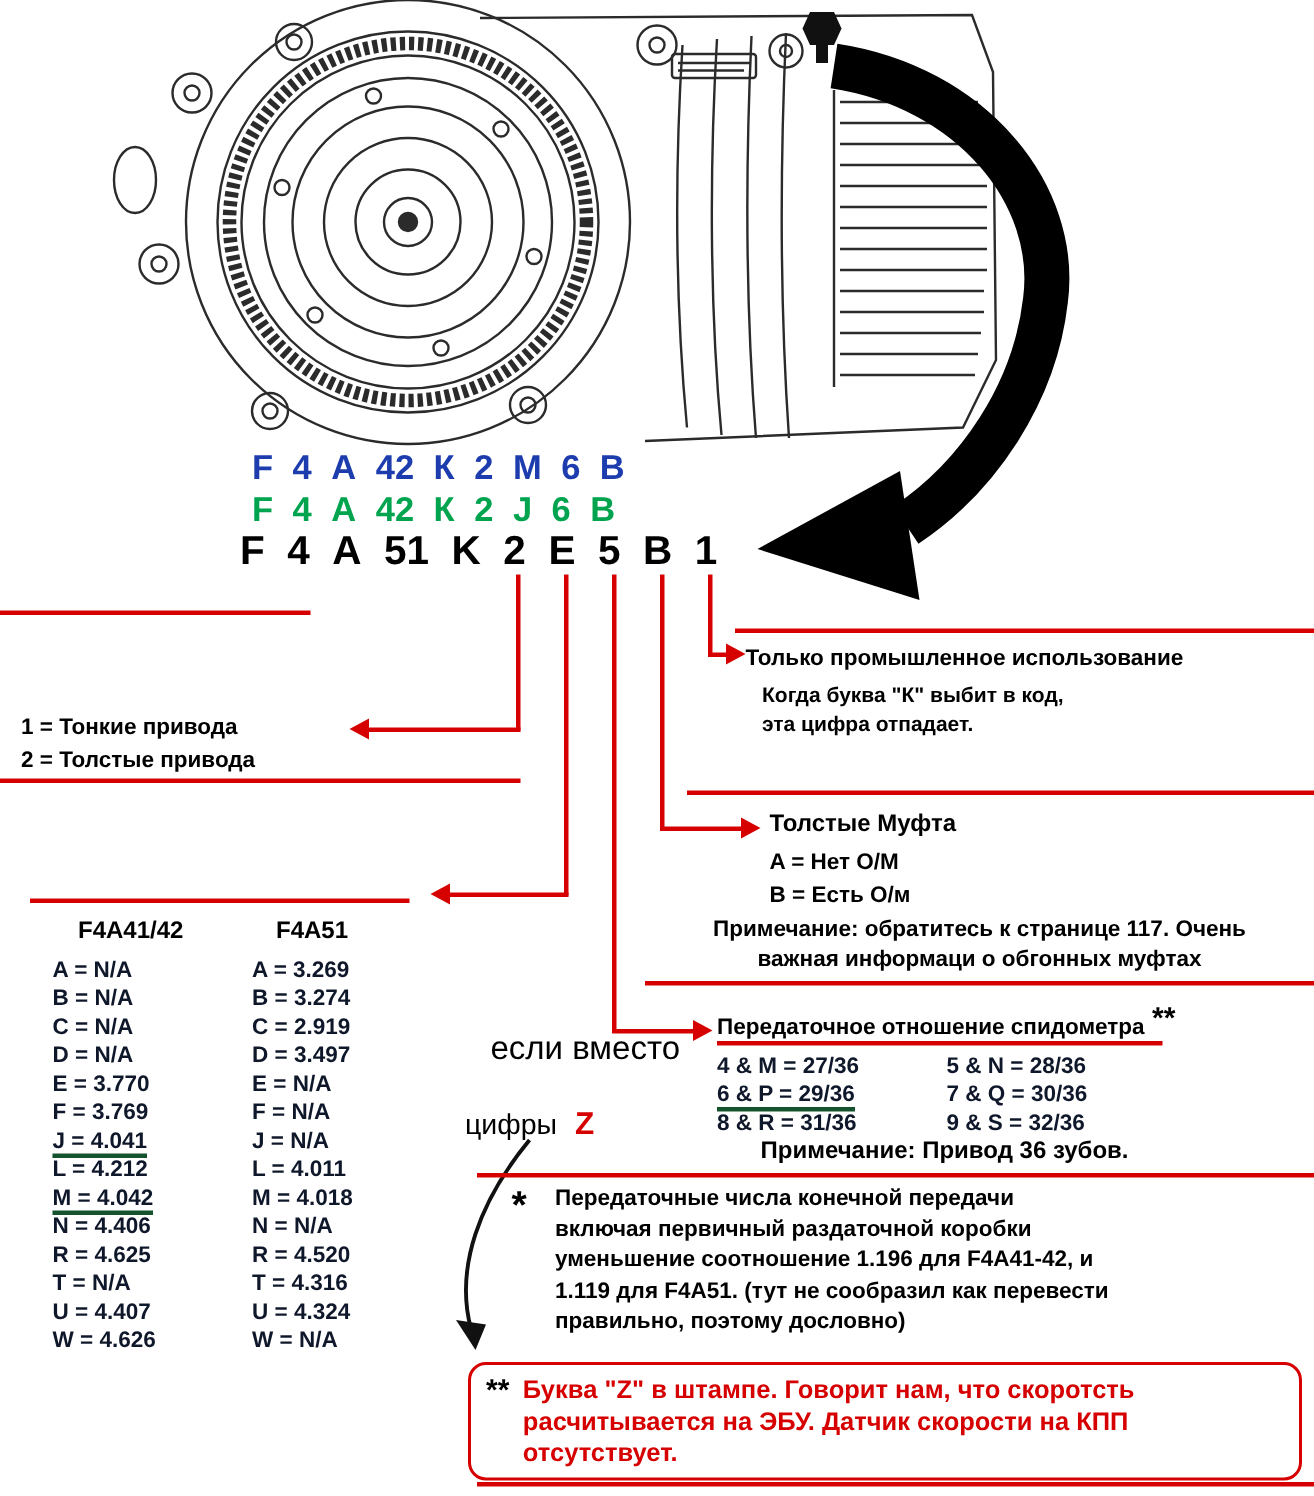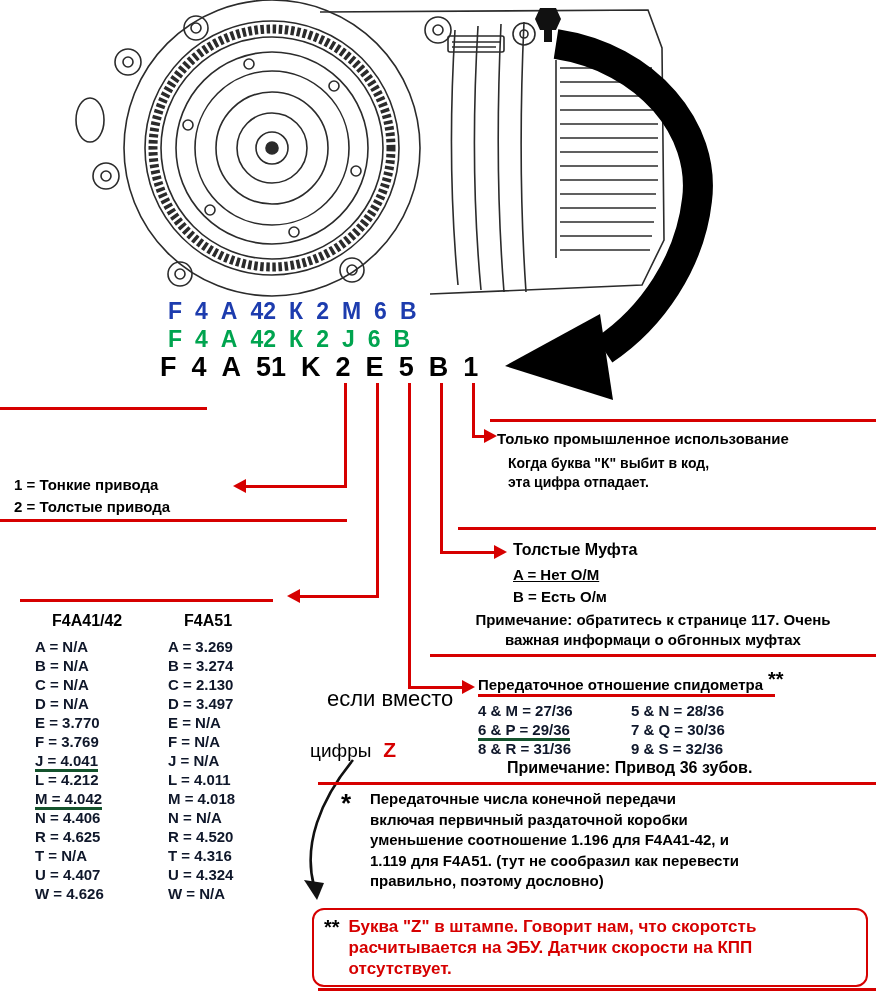--- a/index.html
+++ b/index.html
@@ -166,34 +166,34 @@
   <div class="rl" style="left:478px;top:694px;width:297px;height:3px;"></div>
 
   <div class="txt b pre" style="left:14px;top:474px;font-size:15px;line-height:22px;">1 = Тонкие привода
 2 = Толстые привода</div>
 
   <div class="txt b" style="left:497px;top:430px;font-size:15px;">Только промышленное использование</div>
   <div class="txt b pre" style="left:508px;top:454px;font-size:14px;line-height:19px;">Когда буква "К" выбит в код,
 эта цифра отпадает.</div>
 
   <div class="txt b" style="left:513px;top:541px;font-size:16px;">Толстые Муфта</div>
-  <div class="txt b" style="left:513px;top:566px;font-size:15px;text-decoration:underline;">A = Нет О/М</div>
+  <div class="txt b" style="left:513px;top:566px;font-size:15px;">A = Нет О/М</div>
   <div class="txt b" style="left:513px;top:588px;font-size:15px;">B = Есть О/м</div>
   <div class="txt b pre" style="left:438px;top:610px;width:430px;text-align:center;font-size:15px;line-height:20px;">Примечание: обратитесь к странице 117. Очень
 важная информаци о обгонных муфтах</div>
 
   <div class="txt b" style="left:52px;top:612px;font-size:16px;">F4A41/42</div>
   <div class="txt b" style="left:184px;top:612px;font-size:16px;">F4A51</div>
   <div class="grid2 ratio-grid">
     <div>A = N/A</div>
       <div>A = 3.269</div>
     <div>B = N/A</div>
       <div>B = 3.274</div>
     <div>C = N/A</div>
-      <div>C = 2.130</div>
+      <div>C = 2.919</div>
     <div>D = N/A</div>
       <div>D = 3.497</div>
     <div>E = 3.770</div>
       <div>E = N/A</div>
     <div>F = 3.769</div>
       <div>F = N/A</div>
     <div><span class="u-red">J = 4.041</span></div>
       <div>J = N/A</div>
     <div>L = 4.212</div>
       <div>L = 4.011</div>

